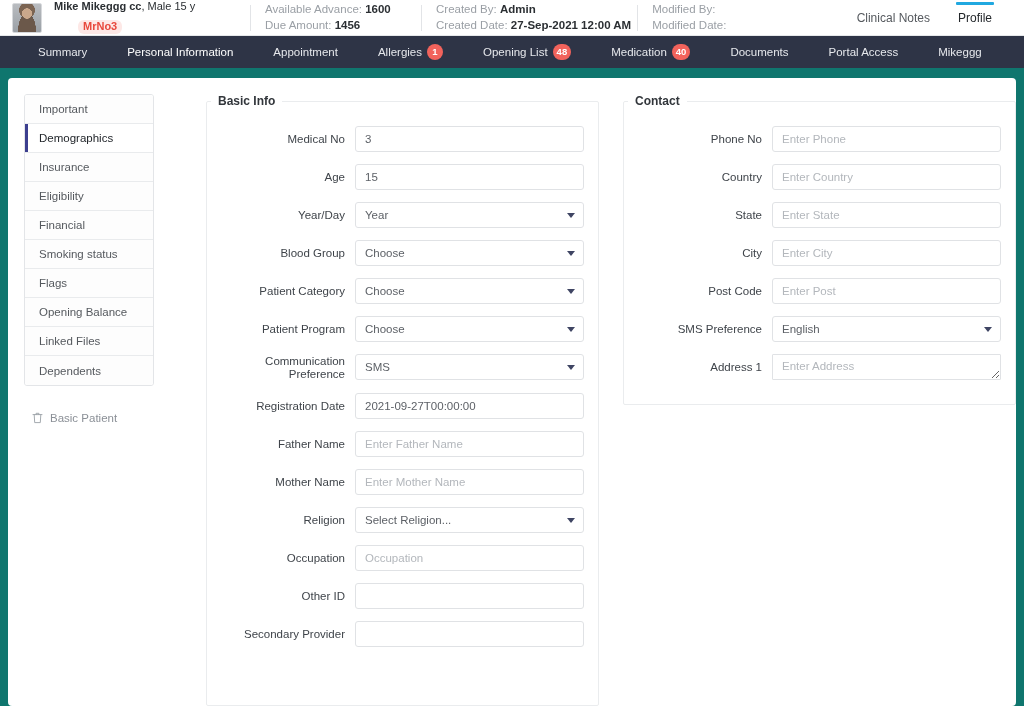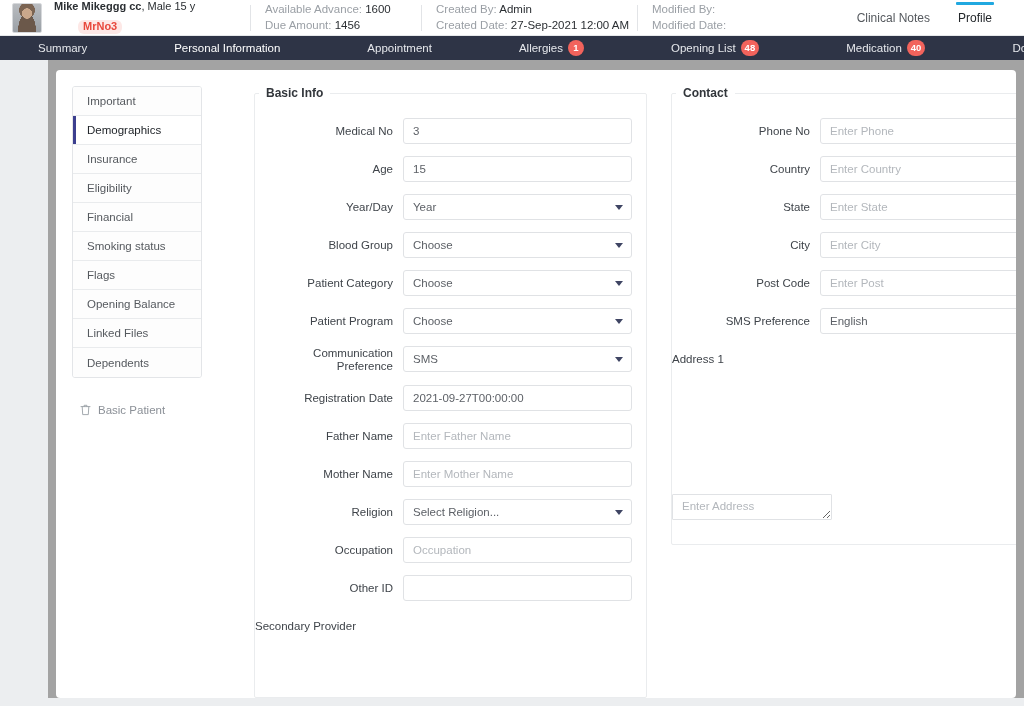--- a/index.html
+++ b/index.html
@@ -59,21 +59,21 @@
     border-radius: 6px;
   }
   .ph-sep {
     width: 1px; height: 26px;
     background: #e2e4e7;
     margin: 0 14px 0 6px;
     flex: 0 0 auto;
   }
   .ph-col { line-height: 1.35; font-size: 11.5px; white-space: nowrap; }
   .ph-col .lbl { color: #9a9fa5; }
-  .ph-col .val { color: #2b2f33; font-weight: normal; }
+  .ph-col .val { color: #2b2f33; font-weight: bold; }
   .ph-col-advance { min-width: 150px; }
   .ph-col-created { min-width: 195px; }
   .ph-col-modified { min-width: 130px; }
 
   .ph-right {
     margin-left: auto;
     display: flex;
     align-items: stretch;
     height: 36px;
     padding-right: 18px;
@@ -93,26 +93,25 @@
     position: absolute;
     top: 2px; left: 12px; right: 12px;
     height: 3px;
     background: #20a8e0;
     border-radius: 1px;
   }
 
   
   .navbar {
     position: relative;
-    height: 24px;
+    height: 32px;
     background: #2e3446;
     display: flex;
     align-items: center;
     padding-left: 18px;
-    gap: 47px;
   }
   .nav-item {
     position: relative;
     display: flex;
     align-items: center;
     gap: 5px;
     height: 32px;
     padding: 0 20px;
     font-size: 11.5px;
     color: #e6e8ec;
@@ -139,23 +138,22 @@
     width: 0; height: 0;
     border-left: 8px solid transparent;
     border-right: 8px solid transparent;
     border-top: 7px solid #2e3446;
   }
 
   
   .content-wrap {
     position: relative;
     height: 638px;
-    background: #a3a3a3;
+    background: #0f766e;
     padding: 10px 8px 0 8px;
-    margin-left: 48px;
   }
   .content-card {
     position: relative;
     height: 100%;
     background: #ffffff;
     border-radius: 4px;
     display: flex;
     padding-top: 16px;
     overflow: hidden;
   }
@@ -231,21 +229,21 @@
     color: #32363b;
     padding: 0 7px;
     margin-left: 4px;
   }
 
   .field-row {
     display: flex;
     align-items: flex-start;
     margin-bottom: 12px;
   }
-  .field-row:last-child { margin-bottom: 0; flex-direction: column; }
+  .field-row:last-child { margin-bottom: 0; }
   .field-label {
     flex: 0 0 148px;
     text-align: right;
     padding-right: 10px;
     padding-top: 7px;
     font-size: 11.5px;
     color: #3f444a;
     line-height: 1.15;
   }
   .field-control { flex: 1 1 auto; min-width: 0; }

